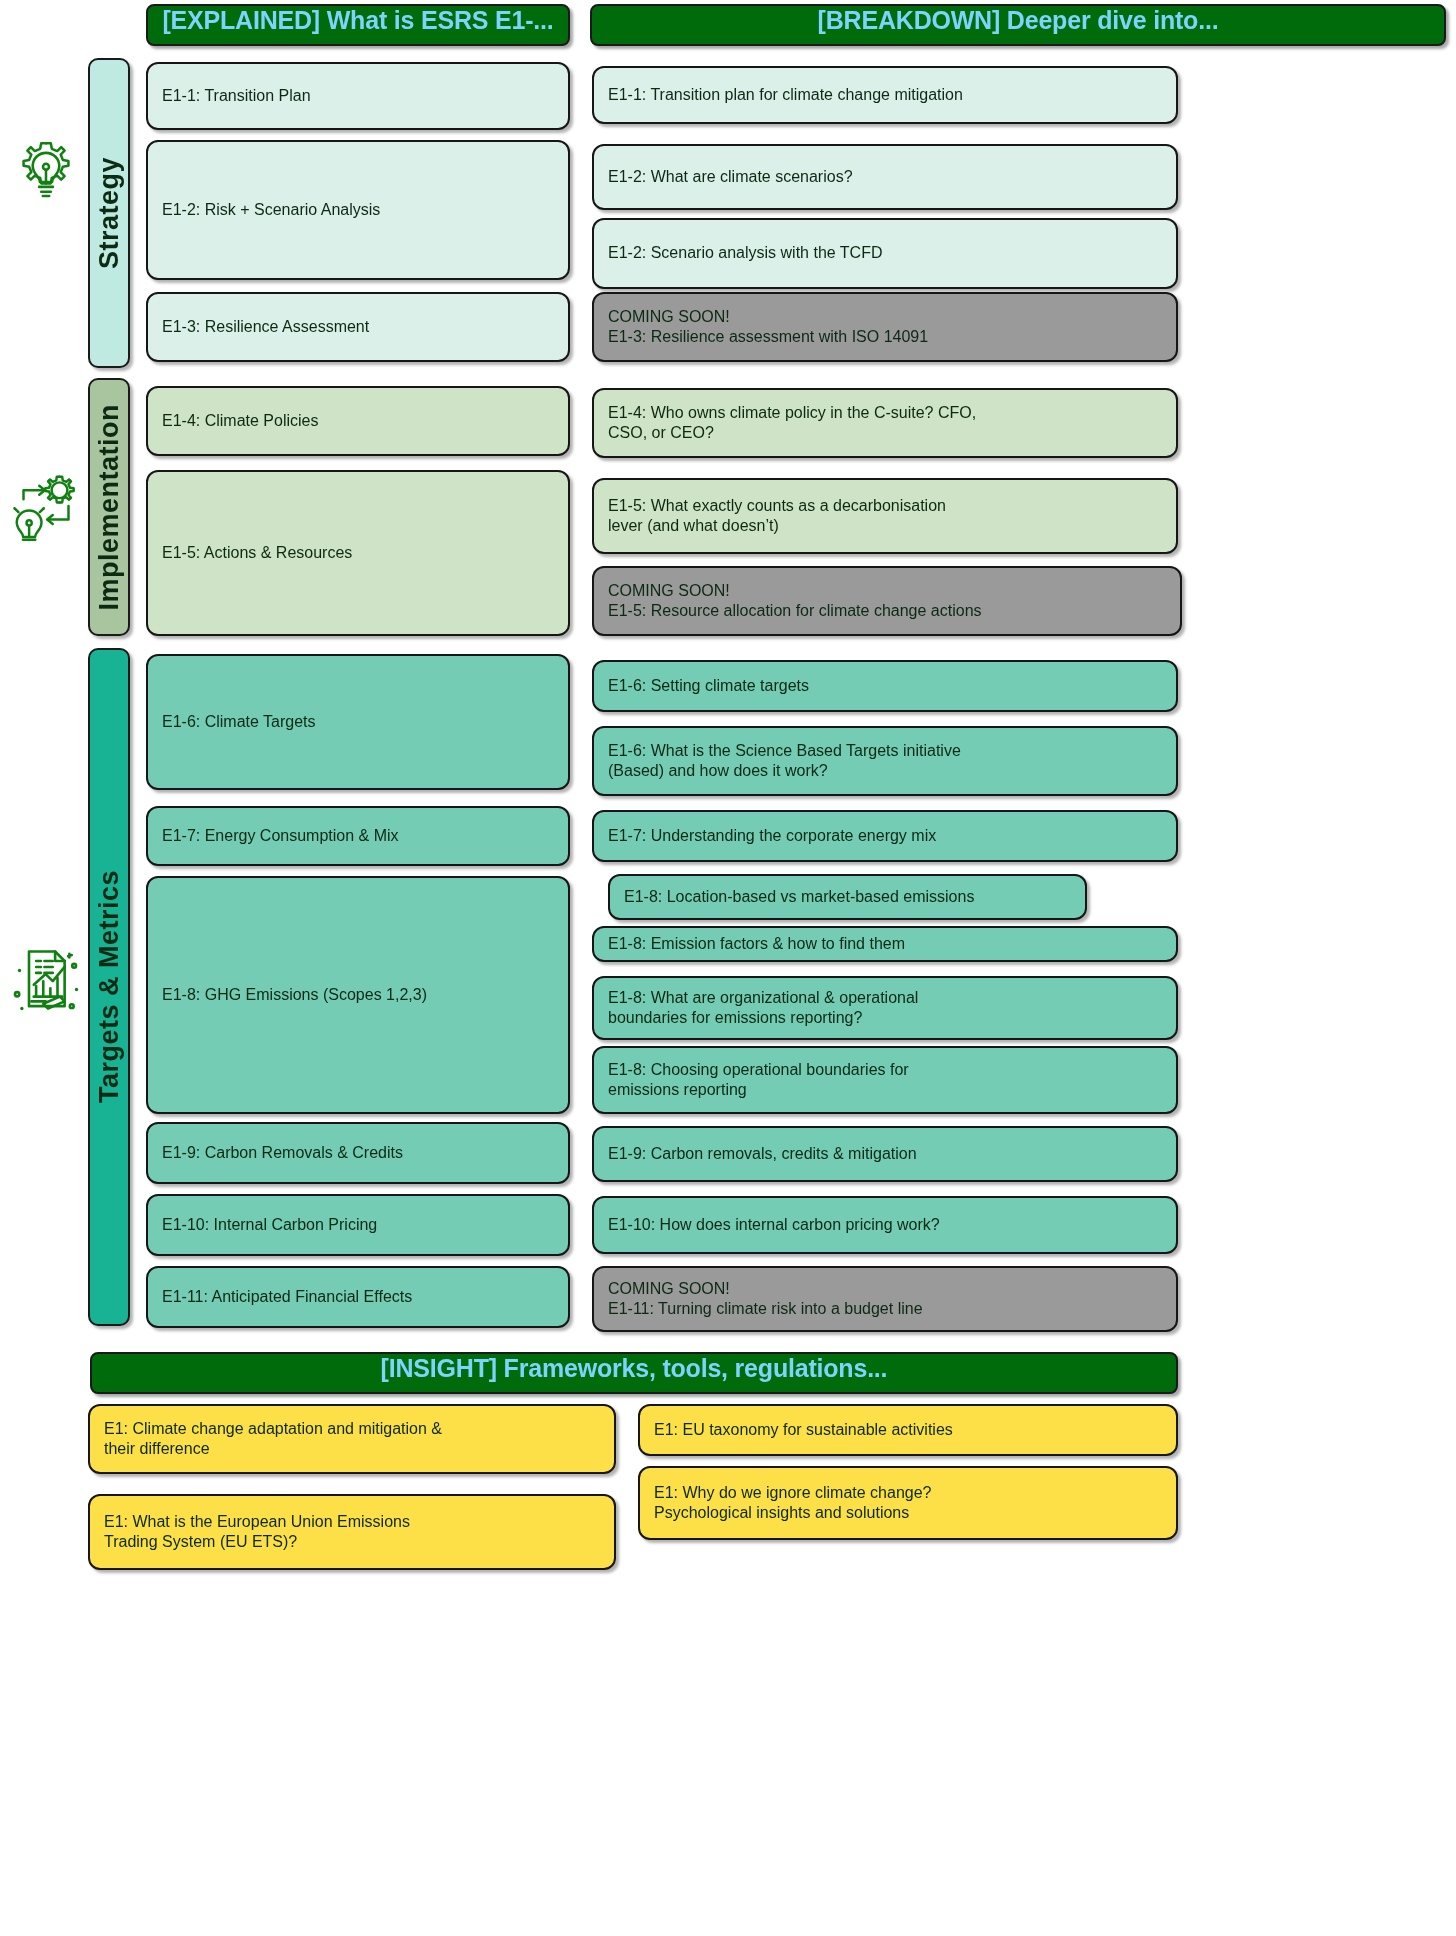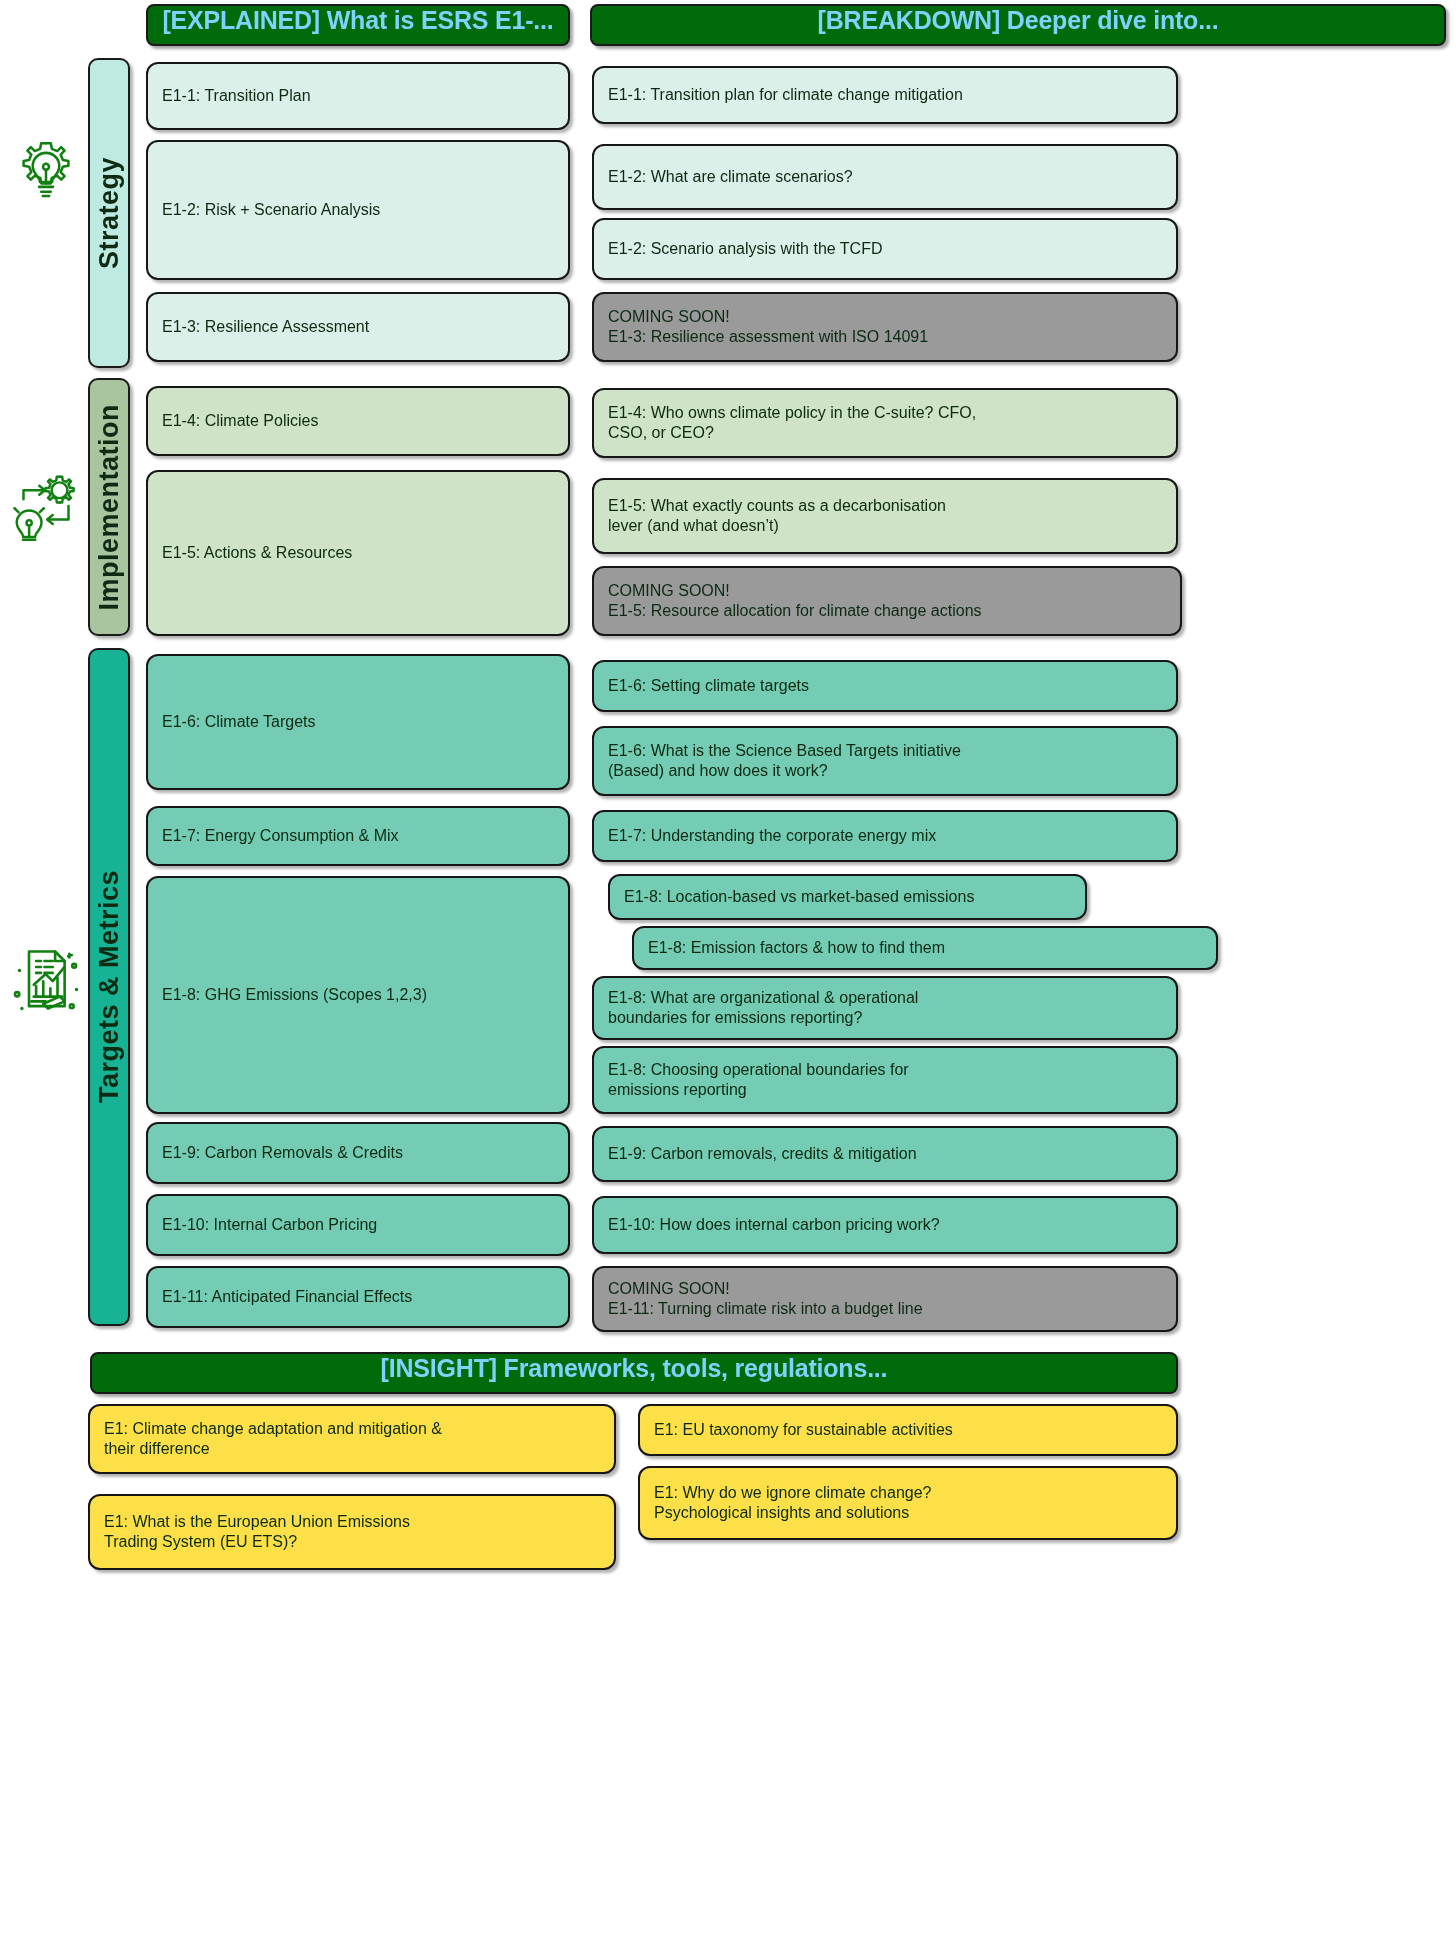--- a/index.html
+++ b/index.html
@@ -218,21 +218,21 @@
       <span class="ln">E1-1: Transition plan for climate change mitigation</span>
     </span>
   </div>
 
   <div class="abs card c-strategy" style="left:592px; top:144px; width:586px; height:66px;">
     <span class="txt">
       <span class="ln">E1-2: What are climate scenarios?</span>
     </span>
   </div>
 
-  <div class="abs card c-strategy" style="left:592px; top:218px; width:586px; height:62px;">
+  <div class="abs card c-strategy" style="left:592px; top:218px; width:586px; height:71px;">
     <span class="txt">
       <span class="ln">E1-2: Scenario analysis with the TCFD</span>
     </span>
   </div>
 
   <div class="abs card coming" style="left:592px; top:292px; width:586px; height:70px;">
     <span class="txt">
       <span class="ln">COMING SOON!</span>
       <span class="ln">E1-3: Resilience assessment with ISO 14091</span>
     </span>
@@ -277,21 +277,21 @@
       <span class="ln">E1-7: Understanding the corporate energy mix</span>
     </span>
   </div>
 
   <div class="abs card c-targets" style="left:608px; top:874px; width:479px; height:46px;">
     <span class="txt">
       <span class="ln">E1-8: Location-based vs market-based emissions</span>
     </span>
   </div>
 
-  <div class="abs card c-targets" style="left:592px; top:926px; width:586px; height:44px;margin-left:40px;">
+  <div class="abs card c-targets" style="left:592px; top:926px; width:586px; height:36px;">
     <span class="txt">
       <span class="ln">E1-8: Emission factors &amp; how to find them</span>
     </span>
   </div>
 
   <div class="abs card c-targets" style="left:592px; top:976px; width:586px; height:64px;">
     <span class="txt">
       <span class="ln">E1-8: What are organizational &amp; operational</span>
       <span class="ln">boundaries for emissions reporting?</span>
     </span>

